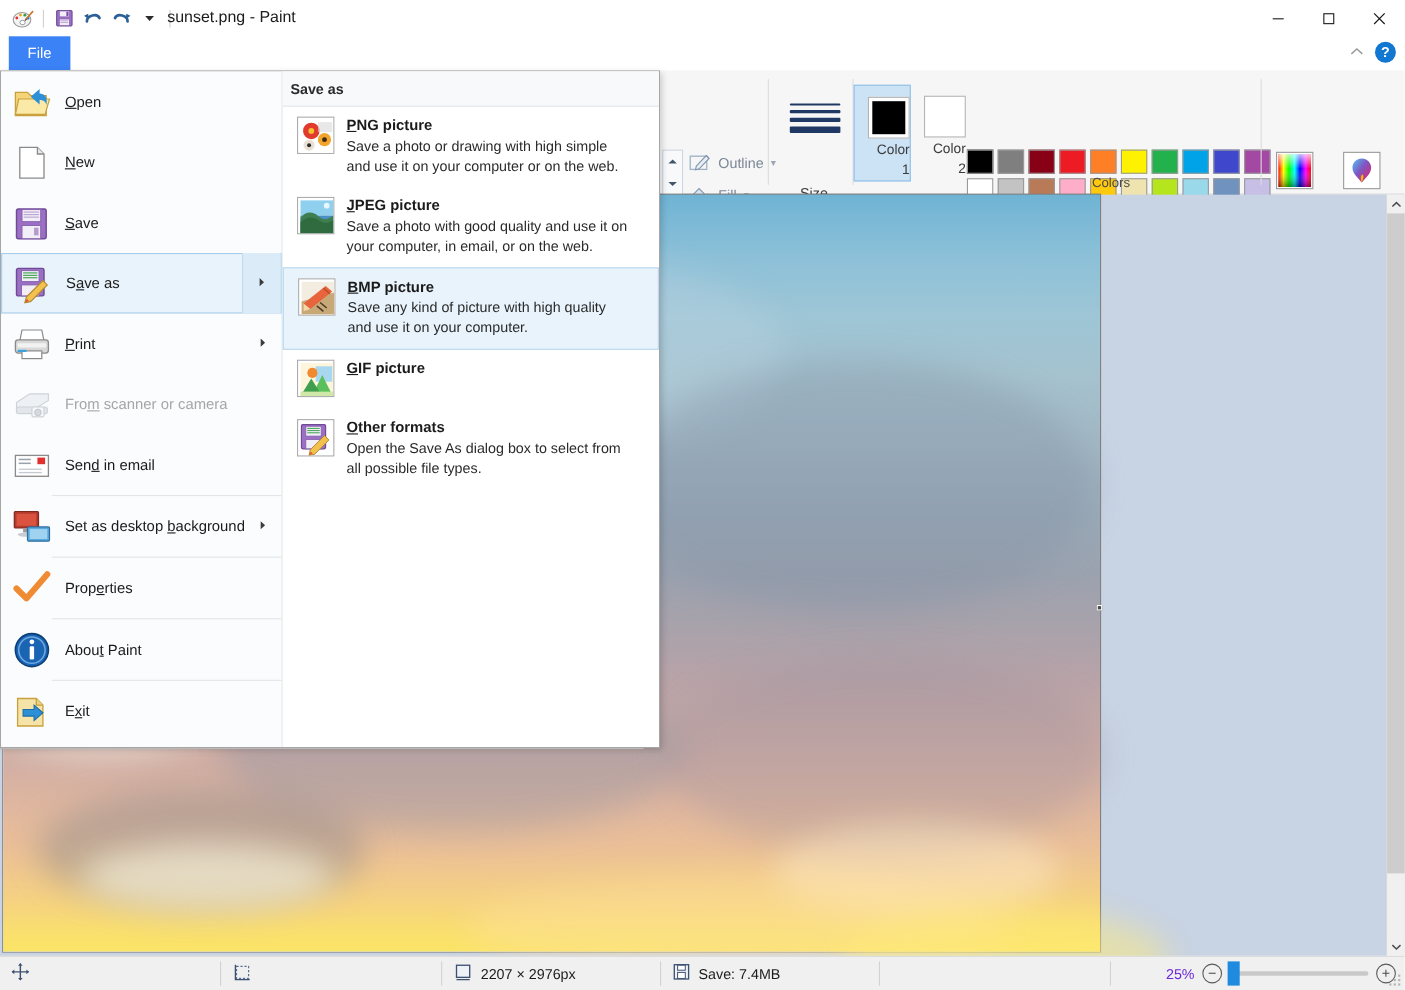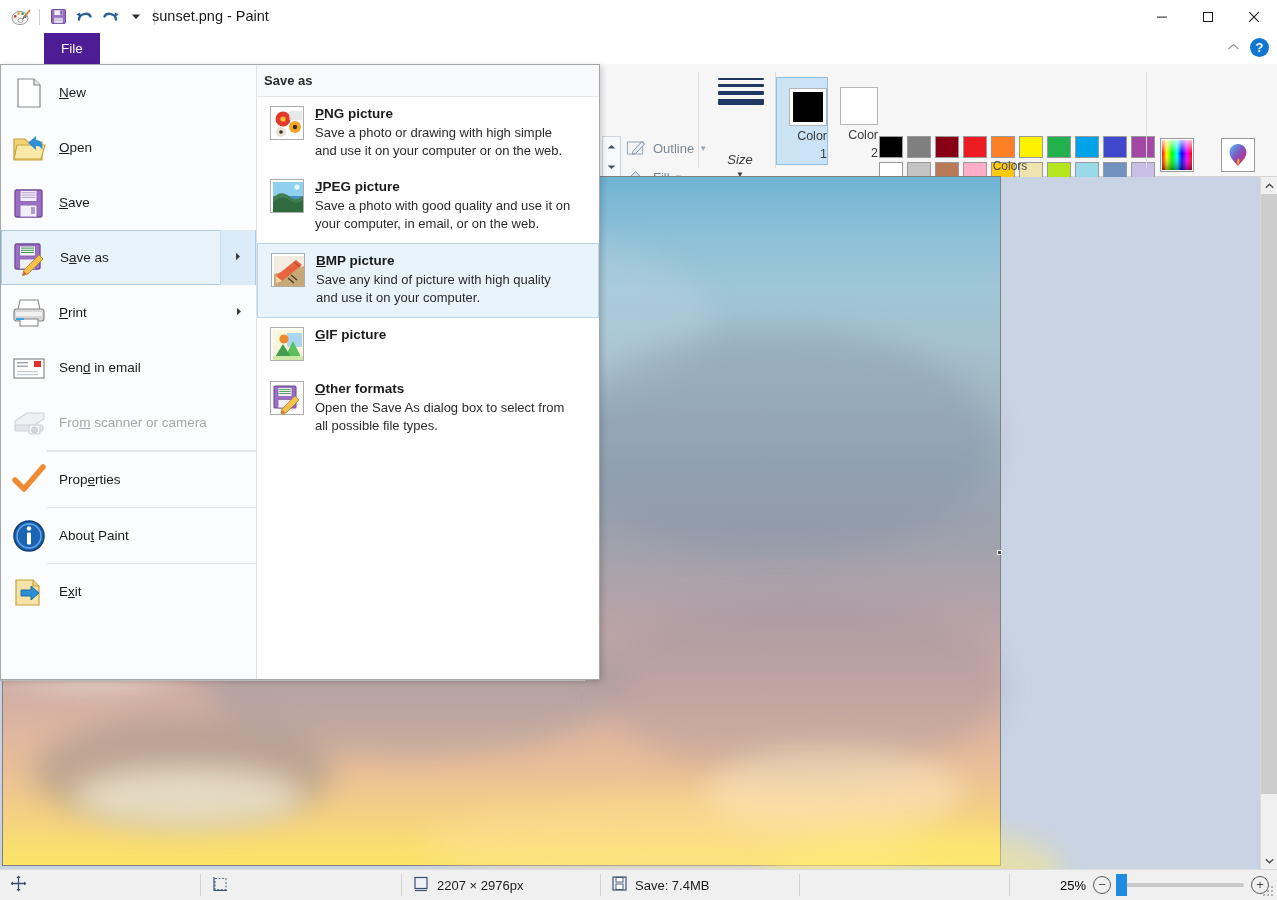--- a/index.html
+++ b/index.html
@@ -18,33 +18,33 @@
   .qat-btn { width:26px; height:26px; display:flex; align-items:center; justify-content:center; }
   .qat-sep { width:1px; height:16px; background:#cfcfcf; margin:0 5px; }
   .win-title { position:absolute; left:152px; top:0; height:33px; line-height:33px; font-size:14.5px; color:#1b1b1b; }
   .wincontrols { position:absolute; right:0; top:0; height:33px; display:flex; }
   .winbtn { width:46px; height:33px; display:flex; align-items:center; justify-content:center; }
 
   
   .ribbonbar { position:absolute; left:0; top:33px; width:1277px; height:33px; background:#ffffff; }
   .filetab {
     position:absolute; left:8px; top:0; width:56px; height:31px;
-    background:#4c1d95; color:#ffffff; font-size:13.5px;
-    display:flex; align-items:center; justify-content:center;margin-left:36px;
+    background:#3b82f6; color:#ffffff; font-size:13.5px;
+    display:flex; align-items:center; justify-content:center;
   }
   .tabstrip-rest { position:absolute; left:64px; top:0; right:0; height:31px; background:#ffffff; }
   .ribbon-help { position:absolute; right:8px; top:38px; width:19px; height:19px; border-radius:50%; background:#1177d1; display:flex; align-items:center; justify-content:center; color:#fff; font-size:13px; font-weight:bold; }
   .ribbon-collapse { position:absolute; right:36px; top:40px; width:16px; height:14px; display:flex; align-items:center; justify-content:center; }
 
   
   .ribbon-body {
     position:absolute; left:0; top:64px; width:1277px; height:113px;
     background:#f6f6f6; border-bottom:1px solid #d4d4d4;
   }
-  .grp { position:absolute; top:0; height:112px;font-style:italic; }
+  .grp { position:absolute; top:16px; height:112px; }
   .grp-label { position:absolute; bottom:3px; width:100%; text-align:center; font-size:12px; color:#4a4a4a; }
   .grp-sep { position:absolute; top:8px; width:1px; height:96px; background:#dcdcdc; }
 
   
   .shape-scroll { position:absolute; left:602px; top:72px; width:19px; height:62px; border:1px solid #cdd6e0; background:#f8f9fb; }
   .shape-scroll div { height:20px; display:flex; align-items:center; justify-content:center; font-size:8px; color:#41556b; }
 
   
   .of-btn { position:absolute; display:flex; align-items:center; gap:5px; font-size:13px; color:#7b8895; }
   .of-ico { width:22px; height:20px; position:relative; }
@@ -107,21 +107,21 @@
 
   .vscroll { position:absolute; right:0; top:177px; width:17px; height:692px; background:#f0f0f0; border-left:1px solid #d9d9d9; }
   .vs-arrow { position:absolute; left:0; width:17px; height:17px; display:flex; align-items:center; justify-content:center; font-size:8px; color:#555; background:#f0f0f0; }
   .vs-thumb { position:absolute; left:0; top:17px; width:17px; height:600px; background:#cdcdcd; }
 
   
   .statusbar { position:absolute; left:0; top:869px; width:1277px; height:31px; background:#f0f0f0; border-top:1px solid #dcdcdc; }
   .sb-cell { position:absolute; top:0; height:30px; display:flex; align-items:center; gap:7px; padding-left:10px; font-size:13px; color:#1b1b1b; }
   .sb-div { position:absolute; top:4px; width:1px; height:22px; background:#d2d2d2; }
   .zoombox { position:absolute; right:8px; top:0; height:30px; display:flex; align-items:center; gap:7px; }
-  .zoompct { font-size:13px; color:#000000; width:34px; text-align:right; }
+  .zoompct { font-size:13px; color:#6d28d9; width:34px; text-align:right; }
   .zcirc { width:18px; height:18px; border-radius:50%; border:1.4px solid #5a5a5a; display:flex; align-items:center; justify-content:center; font-size:13px; color:#4a4a4a; line-height:0; }
   .ztrack { position:relative; width:126px; height:4px; background:#c9c9c9; border-radius:2px; }
   .zthumb { position:absolute; left:-2px; top:-9px; width:11px; height:22px; background:#1e8ae0; }
   .grip { position:absolute; right:2px; bottom:2px; width:12px; height:12px; }
   .grip i { position:absolute; width:2px; height:2px; background:#b5b5b5; }
 
   
   .filemenu { position:absolute; left:0; top:64px; width:600px; height:616px; background:#ffffff; border:1px solid #a6a6a6; box-shadow:2px 2px 6px rgba(0,0,0,.18); }
   .fm-left { position:absolute; left:0; top:0; width:256px; height:614px; background:#fbfcfd; border-right:1px solid #dfe3e8; }
   .fm-item { position:relative; height:55px; display:flex; align-items:center; padding-left:10px; gap:12px; }
@@ -544,32 +544,32 @@
         <i style="left:4px;top:8px"></i>
         <i style="left:8px;top:8px"></i>
     </span>
   </div>
 
   <div class="filemenu">
 
     <div class="fm-left" id="fm-left">
         <div class="fm-item">
           <span class="ico"><svg width="36" height="36" viewBox="0 0 36 36">
-              <path d="M7 4 h16 l6 6 v22 H7 Z" fill="#ffffff" stroke="#8a8a8a" stroke-width="1.2"></path>
-              <path d="M23 4 v6 h6" fill="#e8e8e8" stroke="#8a8a8a" stroke-width="1.2"></path>
-            </svg></span>
-          <span class="lbl"><u class="acc">N</u>ew</span>
-        </div>
-        <div class="fm-item">
-          <span class="ico"><svg width="36" height="36" viewBox="0 0 36 36">
               <path d="M3 9 h11 l3 3 h14 v18 H3 Z" fill="#f5d377" stroke="#c9a13c" stroke-width="1.2"></path>
               <path d="M6 15 h28 l-4 14 H3 Z" fill="#fbe9a8" stroke="#c9a13c" stroke-width="1.1"></path>
               <path d="M25 6 L17 13 L25 20 L25 16 C29 16 31 18 31 21 C33 13 29 10 25 10 Z" fill="#2d8fd5"></path>
             </svg></span>
           <span class="lbl"><u class="acc">O</u>pen</span>
+        </div>
+        <div class="fm-item">
+          <span class="ico"><svg width="36" height="36" viewBox="0 0 36 36">
+              <path d="M7 4 h16 l6 6 v22 H7 Z" fill="#ffffff" stroke="#8a8a8a" stroke-width="1.2"></path>
+              <path d="M23 4 v6 h6" fill="#e8e8e8" stroke="#8a8a8a" stroke-width="1.2"></path>
+            </svg></span>
+          <span class="lbl"><u class="acc">N</u>ew</span>
         </div>
         <div class="fm-item">
           <span class="ico"><svg width="36" height="36" viewBox="0 0 36 36">
               <rect x="4" y="5" width="27" height="27" rx="1.5" fill="#9b6fc4" stroke="#6f4a96" stroke-width="1.3"></rect>
               <rect x="9" y="5.5" width="17" height="11" fill="#f2eef8" stroke="#8a63b0" stroke-width=".9"></rect>
               <rect x="10.5" y="7.3" width="14" height="1" fill="#b8a2d0"></rect>
               <rect x="10.5" y="9.6" width="14" height="1" fill="#b8a2d0"></rect>
               <rect x="10.5" y="11.9" width="14" height="1" fill="#b8a2d0"></rect>
               <rect x="9" y="20" width="17" height="12" fill="#f2eef8" stroke="#8a63b0" stroke-width=".9"></rect>
               <rect x="20" y="22" width="4" height="7" fill="#b39ccd"></rect>
@@ -599,41 +599,55 @@
               <rect x="3" y="14" width="30" height="12" rx="2.5" fill="#d8d8d8" stroke="#8a8a8a" stroke-width="1.2"></rect>
               <rect x="5" y="17" width="26" height="4" rx="1" fill="#f2f2f2"></rect>
               <rect x="9" y="24" width="18" height="7" fill="#ffffff" stroke="#8a8a8a" stroke-width="1.1"></rect>
               <rect x="5" y="23" width="8" height="2" fill="#39a3de"></rect>
             </svg></span>
           <span class="lbl"><u class="acc">P</u>rint</span>
           <span class="arrow"><svg width="6" height="9" viewBox="0 0 6 9">
               <path d="M1 .8 L5 4.5 L1 8.2 Z" fill="#3b3b3b"></path>
             </svg></span>
         </div>
+        <div class="fm-item disabled">
+          <span class="ico" style="opacity: 0.45;"><svg width="36" height="36" viewBox="0 0 36 36">
+              <path d="M4 16 L16 8 L33 8 L33 14 L20 22 L4 22 Z" fill="#dfe4ea" stroke="#9aa3ad" stroke-width="1.1"></path>
+              <rect x="4" y="20" width="28" height="6" rx="2" fill="#c8cfd7" stroke="#9aa3ad" stroke-width="1.1"></rect>
+              <rect x="18" y="20" width="11" height="9" rx="1.5" fill="#eef1f4" stroke="#9aa3ad" stroke-width="1.1"></rect>
+              <circle cx="23.5" cy="25" r="3" fill="#aab3bd" stroke="#7e868f" stroke-width=".9"></circle>
+            </svg></span>
+          <span class="lbl">Fro<u class="acc">m</u> scanner or camera</span>
+        </div>
         <div class="fm-item">
           <span class="ico"><svg width="36" height="36" viewBox="0 0 36 36">
               <rect x="3" y="9" width="30" height="19" fill="#ffffff" stroke="#8a8a8a" stroke-width="1.2"></rect>
               <rect x="6" y="12" width="11" height="1.4" fill="#9aa3ad"></rect>
               <rect x="6" y="15.5" width="11" height="1.4" fill="#9aa3ad"></rect>
               <rect x="6" y="21" width="21" height="1.2" fill="#c4cad1"></rect>
               <rect x="6" y="24" width="21" height="1.2" fill="#c4cad1"></rect>
               <rect x="23" y="11" width="7" height="6" fill="#e03030"></rect>
             </svg></span>
           <span class="lbl">Sen<u class="acc">d</u> in email</span>
         </div>
-        <div class="fm-item disabled">
-          <span class="ico" style="opacity: 0.45;"><svg width="36" height="36" viewBox="0 0 36 36">
-              <path d="M4 16 L16 8 L33 8 L33 14 L20 22 L4 22 Z" fill="#dfe4ea" stroke="#9aa3ad" stroke-width="1.1"></path>
-              <rect x="4" y="20" width="28" height="6" rx="2" fill="#c8cfd7" stroke="#9aa3ad" stroke-width="1.1"></rect>
-              <rect x="18" y="20" width="11" height="9" rx="1.5" fill="#eef1f4" stroke="#9aa3ad" stroke-width="1.1"></rect>
-              <circle cx="23.5" cy="25" r="3" fill="#aab3bd" stroke="#7e868f" stroke-width=".9"></circle>
-            </svg></span>
-          <span class="lbl">Fro<u class="acc">m</u> scanner or camera</span>
-        </div>
         <div class="fm-sep"></div>
+        <div class="fm-item">
+          <span class="ico"><svg width="36" height="36" viewBox="0 0 36 36">
+              <rect x="2" y="4" width="22" height="15" rx="1" fill="#b33a2c" stroke="#7d2a1f" stroke-width="1.1"></rect>
+              <rect x="4" y="6" width="18" height="11" fill="#d9533f"></rect>
+              <path d="M10 20 h6 v3 h-6 Z" fill="#9a9a9a"></path>
+              <ellipse cx="13" cy="25" rx="8" ry="2" fill="#c9cdd2"></ellipse>
+              <rect x="14" y="18" width="20" height="13" rx="1" fill="#5aa9de" stroke="#2f6f9e" stroke-width="1.1"></rect>
+              <rect x="16" y="20" width="16" height="9" fill="#9fd3f0"></rect>
+            </svg></span>
+          <span class="lbl">Set as desktop <u class="acc">b</u>ackground</span>
+          <span class="arrow"><svg width="6" height="9" viewBox="0 0 6 9">
+              <path d="M1 .8 L5 4.5 L1 8.2 Z" fill="#3b3b3b"></path>
+            </svg></span>
+        </div>
         <div class="fm-sep"></div>
         <div class="fm-item">
           <span class="ico"><svg width="36" height="36" viewBox="0 0 36 36">
               <path d="M4 18 L13 27 L32 5" fill="none" stroke="#ef8b33" stroke-width="5.5" stroke-linecap="round" stroke-linejoin="round"></path>
             </svg></span>
           <span class="lbl">Prop<u class="acc">e</u>rties</span>
         </div>
         <div class="fm-sep"></div>
         <div class="fm-item">
           <span class="ico"><svg width="36" height="36" viewBox="0 0 36 36">

